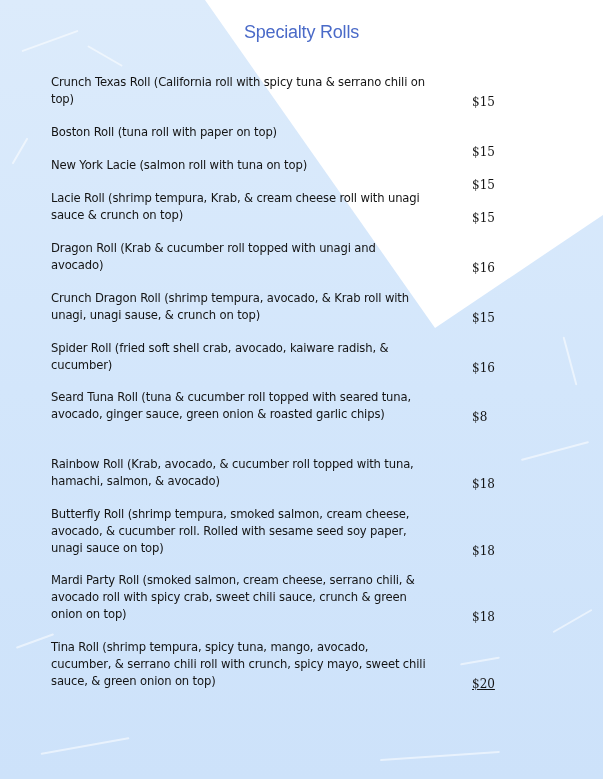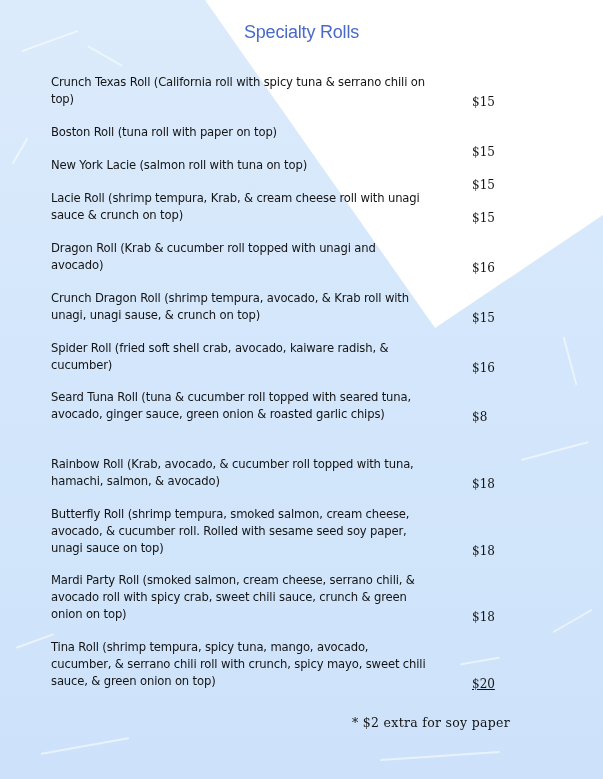--- a/index.html
+++ b/index.html
@@ -108,14 +108,13 @@
   </div>
   <div class="item" style="top:572px;">
     <div class="desc">Mardi Party Roll (smoked salmon, cream cheese, serrano chili, &amp; avocado roll with spicy crab, sweet chili sauce, crunch &amp; green onion on top)</div>
     <div class="price" style="top:19px;">$18</div>
   </div>
   <div class="item" style="top:639px;">
     <div class="desc">Tina Roll (shrimp tempura, spicy tuna, mango, avocado, cucumber, &amp; serrano chili roll with crunch, spicy mayo, sweet chili sauce, &amp; green onion on top)</div>
     <div class="price" style="top:19px;text-decoration:underline;">$20</div>
   </div>
 
-  <div class="footnote">* $2 extra for soy paper</div>
 </div>
 
 </body></html>

